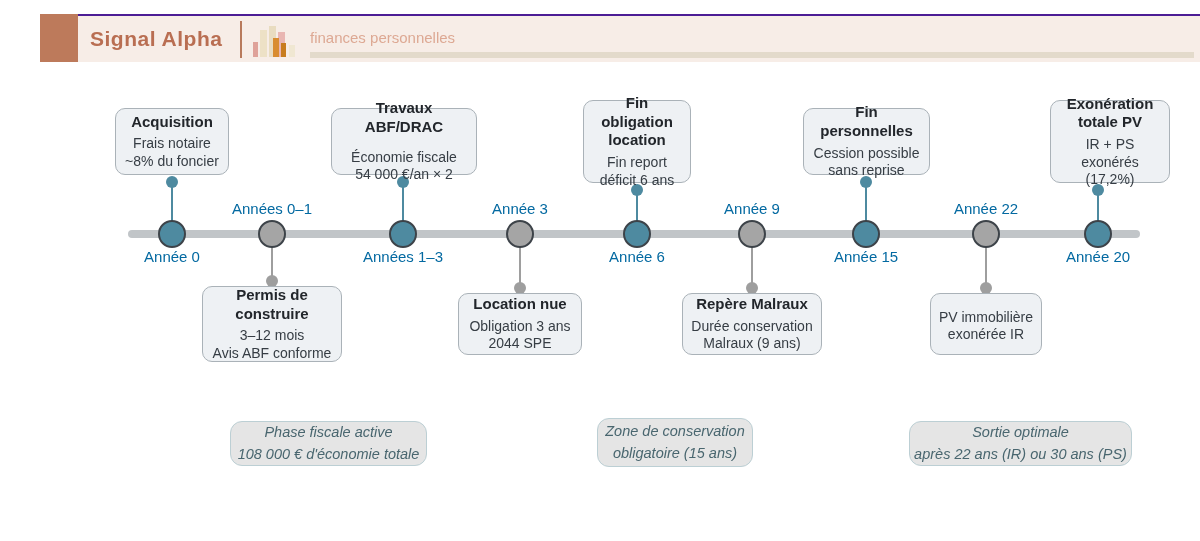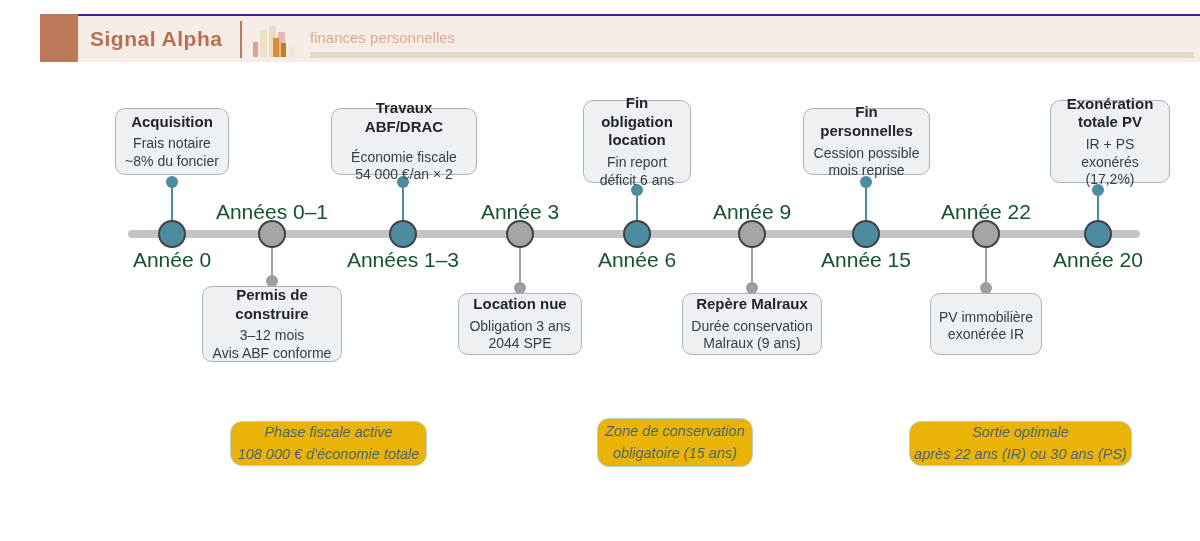--- a/index.html
+++ b/index.html
@@ -26,41 +26,41 @@
     position:absolute;left:128px;top:230px;width:1012px;height:8px;
     background:#c1c5c8;border-radius:4px;z-index:1;
   }
   .node{
     position:absolute;top:220px;width:28px;height:28px;border-radius:50%;
     border:2px solid #3d4349;box-sizing:border-box;z-index:4;
   }
   .node.teal{background:#4e8aa0;}
   .node.gray{background:#a5a5a5;}
   .node-label{
-    position:absolute;width:130px;text-align:center;font-size:21px;color:#14532d;z-index:2;
+    position:absolute;width:130px;text-align:center;font-size:15px;color:#0369a1;z-index:2;
   }
   .node-label.above{top:200px;}
   .node-label.below{top:248px;}
   .conn{position:absolute;width:2px;z-index:2;}
   .conn.teal{background:#4e8aa0;}
   .conn.gray{background:#9e9e9e;}
   .conn-dot{position:absolute;width:12px;height:12px;border-radius:50%;z-index:3;}
   .conn-dot.teal{background:#4e8aa0;}
   .conn-dot.gray{background:#9e9e9e;}
   
   .callout{
     position:absolute;background:#eef1f4;border:1px solid #aab2b8;border-radius:10px;
     box-sizing:border-box;display:flex;flex-direction:column;justify-content:center;
     align-items:center;text-align:center;z-index:5;padding:2px 4px;
   }
   .box-title{font-size:15px;font-weight:bold;color:#22262b;line-height:1.25;white-space:pre-line;}
   .box-body{font-size:14px;color:#363d44;line-height:1.25;margin-top:4px;white-space:pre-line;}
   
   .summary{
-    position:absolute;background:#eab308;border:1px solid #bccfd4;border-radius:12px;
+    position:absolute;background:#e5e5e5;border:1px solid #bccfd4;border-radius:12px;
     box-sizing:border-box;display:flex;align-items:center;justify-content:center;
     text-align:center;font-style:italic;font-size:14.5px;color:#49666f;line-height:1.45;
     white-space:pre-line;z-index:5;
   }
 </style>
 </head>
 <body>
 
 <div class="canvas">
 
@@ -135,21 +135,21 @@
   </div>
   <div class="callout" style="left:583px;top:100px;width:108px;height:83px;">
     <div class="box-title">Fin obligation
 location</div>
     <div class="box-body">Fin report
 déficit 6 ans</div>
   </div>
   <div class="callout" style="left:803px;top:108px;width:127px;height:67px;">
     <div class="box-title">Fin personnelles</div>
     <div class="box-body">Cession possible
-mois reprise</div>
+sans reprise</div>
   </div>
   <div class="callout" style="left:1050px;top:100px;width:120px;height:83px;">
     <div class="box-title">Exonération
 totale PV</div>
     <div class="box-body">IR + PS exonérés
 (17,2%)</div>
   </div>
 
   <div class="callout" style="left:202px;top:286px;width:140px;height:76px;">
     <div class="box-title">Permis de

